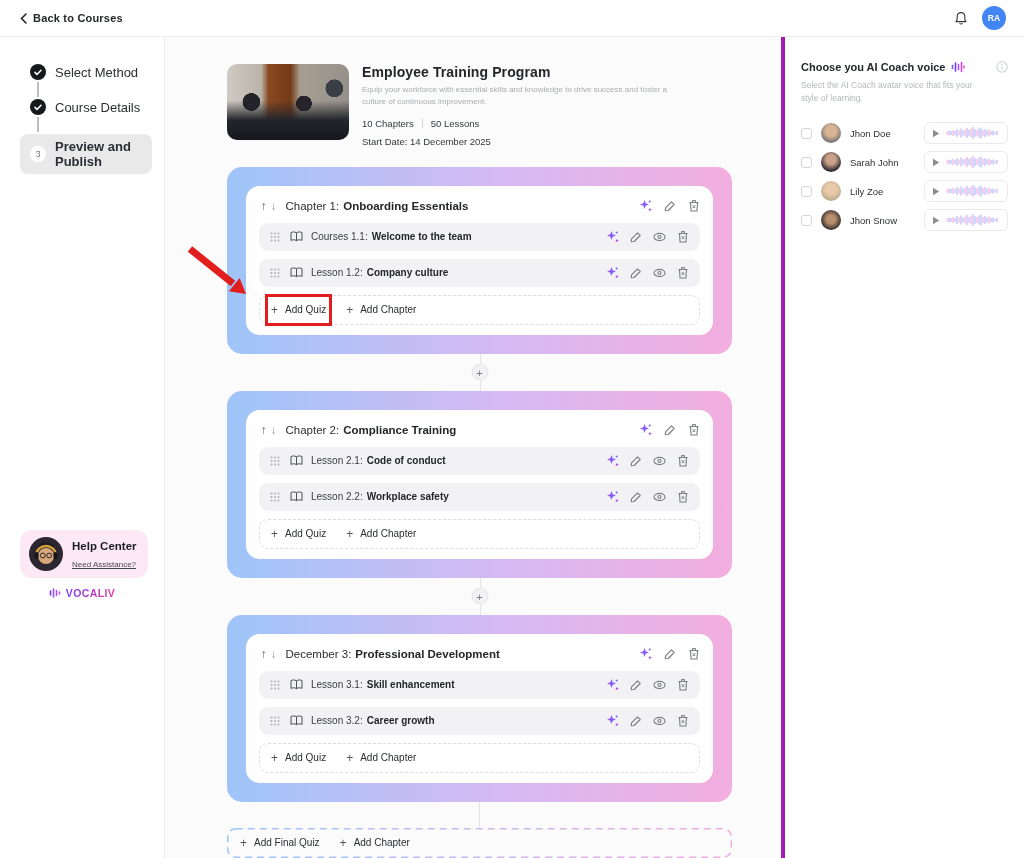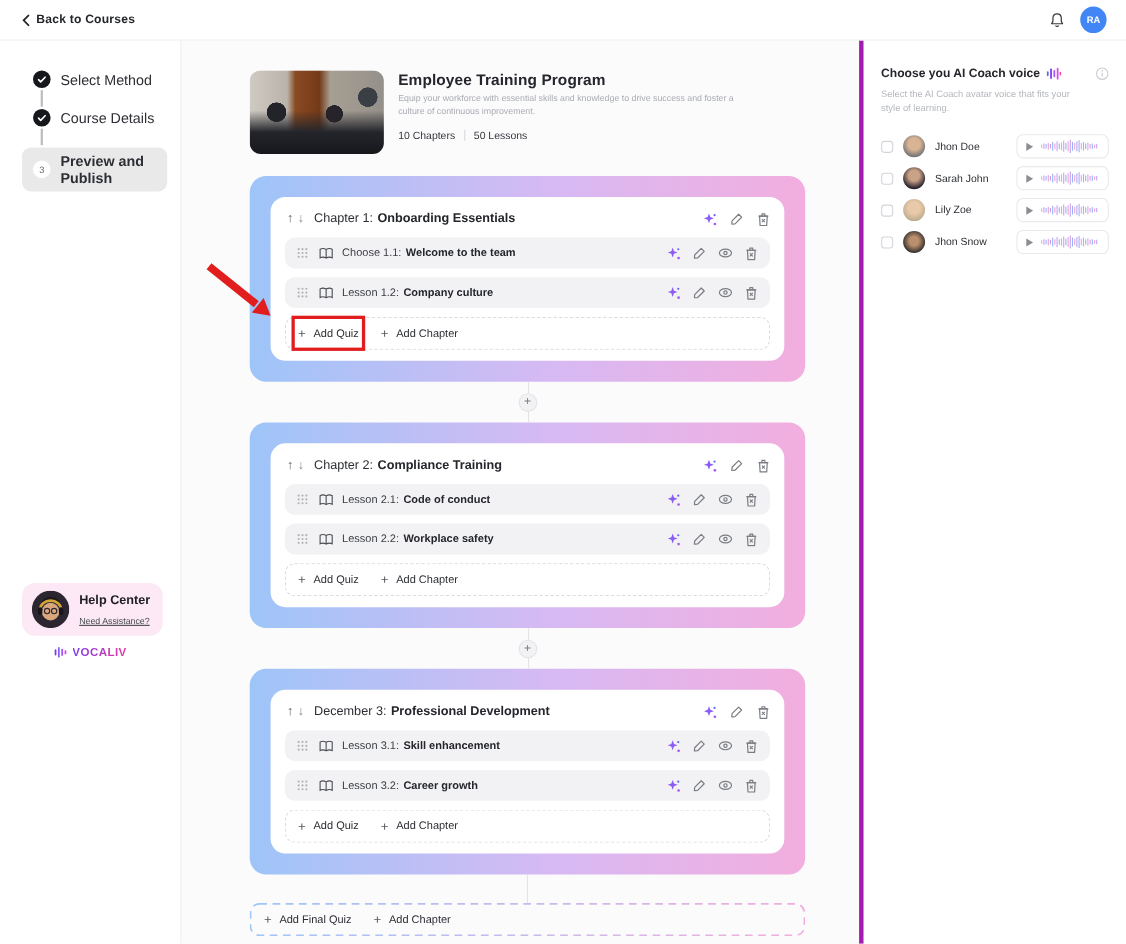--- a/index.html
+++ b/index.html
@@ -221,20 +221,21 @@
       <section class="course-head">
         <div class="course-img"></div>
         <div>
           <h1 class="course-title">Employee Training Program</h1>
           <p class="course-desc">Equip your workforce with essential skills and knowledge to drive success and foster a culture of continuous improvement.</p>
           <div class="course-meta">
             <span>10 Chapters</span>
             <span class="meta-div"></span>
             <span>50 Lessons</span>
           </div>
+          <div class="course-date">Start Date: 14 December 2025</div>
         </div>
       </section>
 
       <div class="card-wrap">
         <div class="card">
           <svg class="anno-arrow" width="70" height="60" viewBox="0 0 70 60">
             <line x1="4" y1="3" x2="47" y2="37.5" stroke="currentColor" stroke-width="7"></line>
             <polygon points="60,48 42.9,45.2 53.7,32" fill="currentColor"></polygon>
           </svg>
           <div class="card-head">
@@ -279,21 +280,21 @@
                     <circle cx="5" cy="8.5" r="1"></circle>
                     <circle cx="8.5" cy="8.5" r="1"></circle>
                   </g>
                 </svg>
               </button>
             <span class="book">
                 <svg width="13" height="11" viewBox="0 0 13 11">
                   <path d="M1 1.6 C2.6 .7 4.6 .7 6.5 1.8 C8.4 .7 10.4 .7 12 1.6 L12 9.4 C10.4 8.5 8.4 8.5 6.5 9.6 C4.6 8.5 2.6 8.5 1 9.4 Z M6.5 1.8 L6.5 9.6" fill="none" stroke="#4a4d52" stroke-width="1"></path>
                 </svg>
               </span>
-            <span class="ls-prefix">Choose 1.1:</span>
+            <span class="ls-prefix">Courses 1.1:</span>
             <span class="ls-title">Welcome to the team</span>
             <span class="head-icons">
               <button class="icon-btn">
                   <svg width="13" height="13" viewBox="0 0 13 13">
                     <path d="M5.5 1 L6.7 4.3 L10 5.5 L6.7 6.7 L5.5 10 L4.3 6.7 L1 5.5 L4.3 4.3 Z" fill="#8b5cf6"></path>
                     <circle cx="10.6" cy="2.6" r="1" fill="#6366f1"></circle>
                     <circle cx="10.9" cy="10.6" r="1.2" fill="#a855f7"></circle>
                   </svg>
                 </button>
               <button class="icon-btn">

